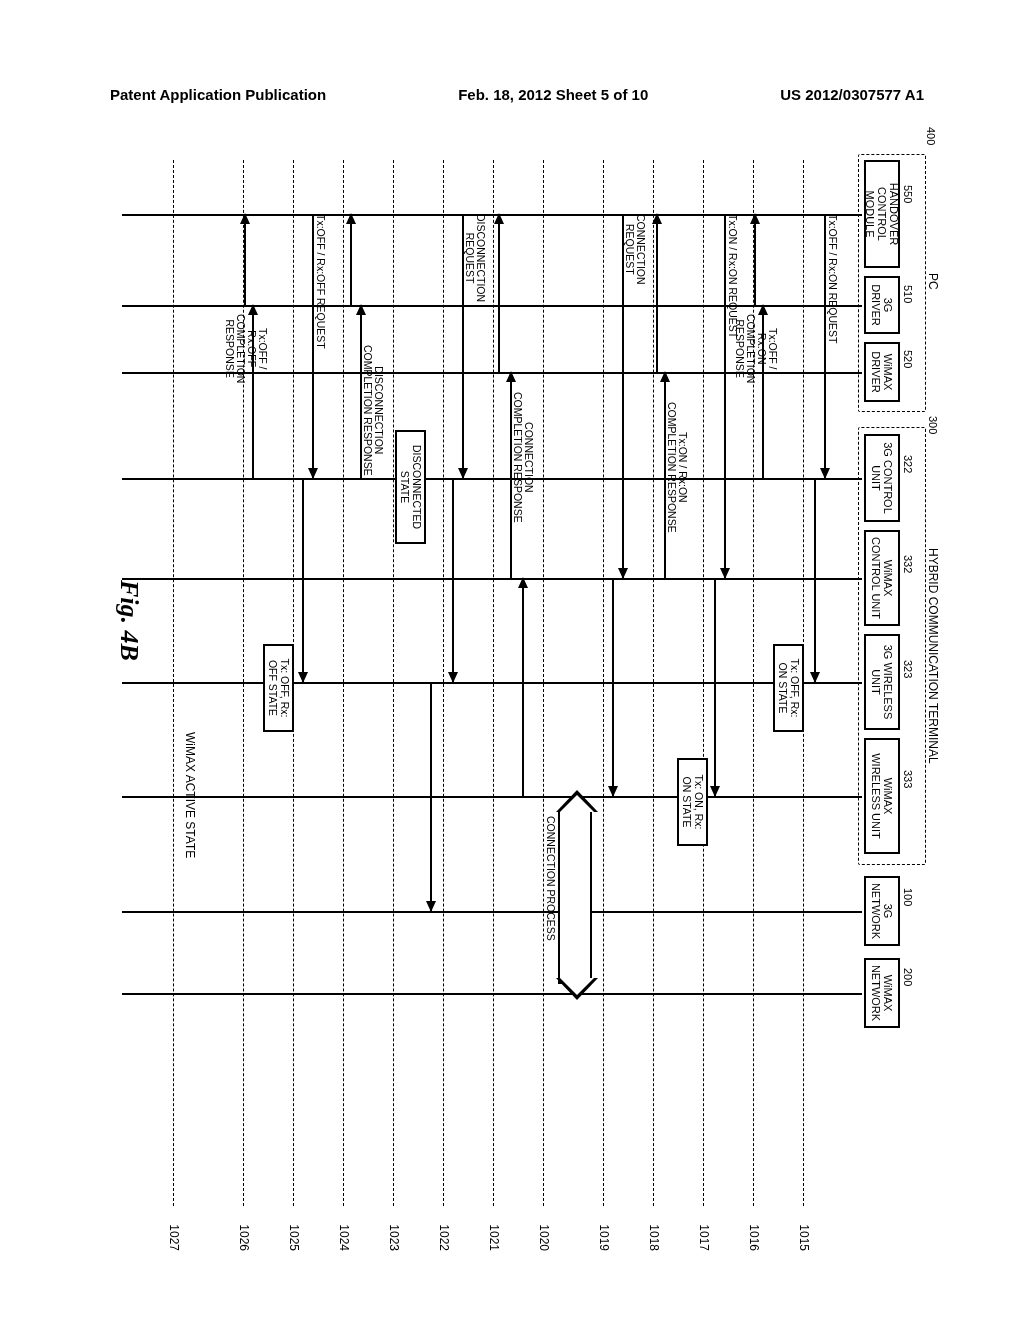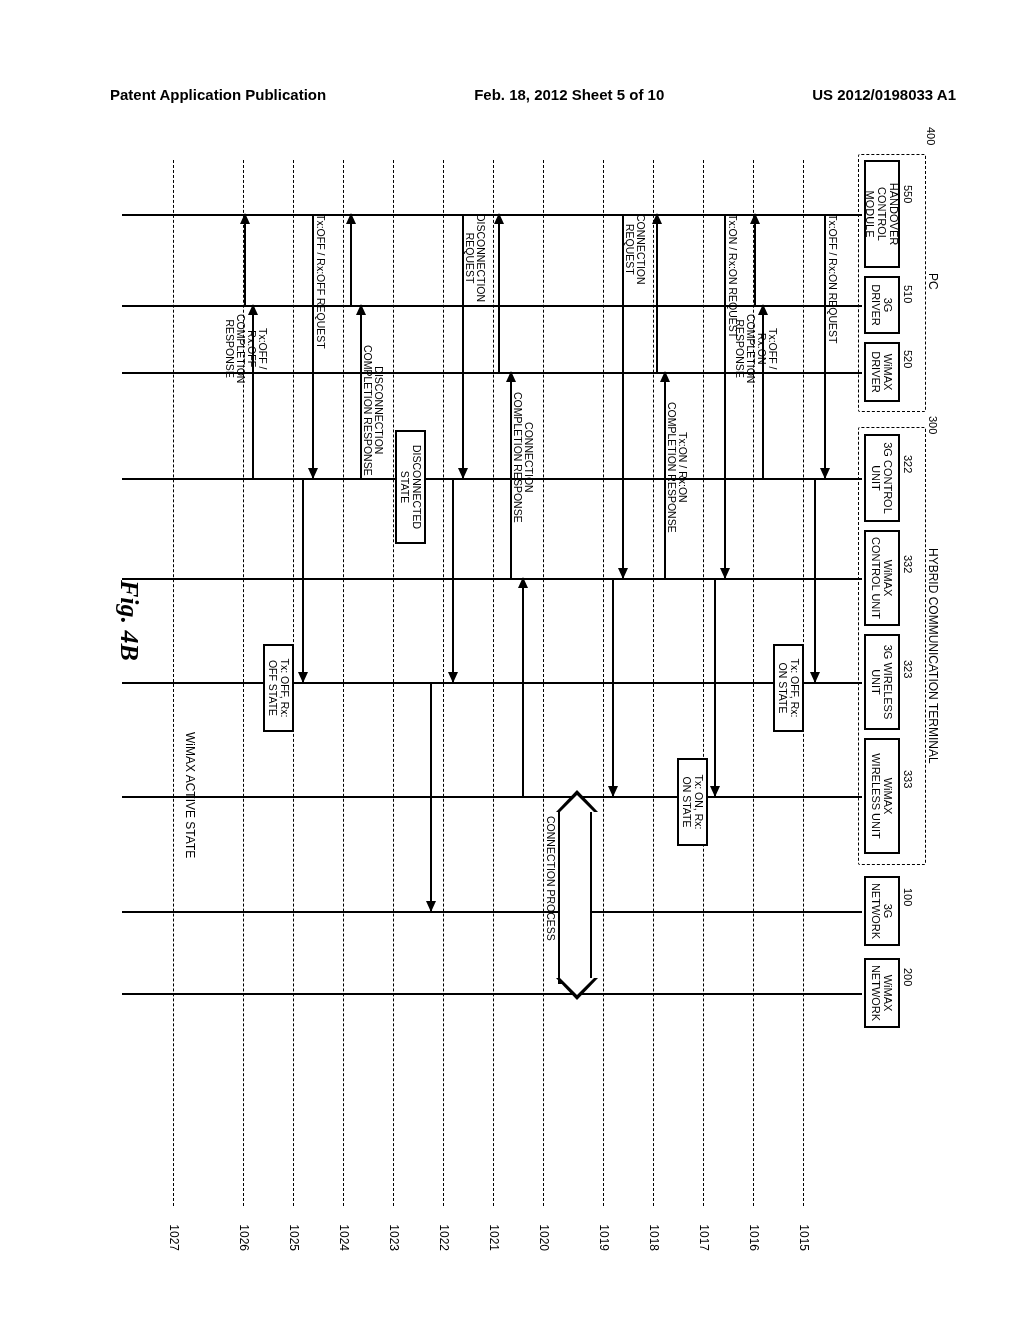--- a/index.html
+++ b/index.html
@@ -15,21 +15,21 @@
     position: relative;
     background: #fff;
   }
   .header-row {
     position: absolute;
     top: 86px;
     left: 0;
     width: 1024px;
     display: flex;
     justify-content: space-between;
-    padding: 0 68px 0 110px;
+    padding: 0 100px 0 110px;
     box-sizing: border-box;
     font-weight: bold;
     font-size: 15px;
   }
   .diagram-wrap {
     position: absolute;
     top: 150px;
     left: 80px;
     width: 864px;
     height: 1060px;
@@ -138,21 +138,21 @@
   }
 </style>
 </head>
 <body>
 
 <div class="page">
 
   <div class="header-row">
     <span>Patent Application Publication</span>
     <span>Feb. 18, 2012  Sheet 5 of 10</span>
-    <span>US 2012/0198033 A1</span>
+    <span>US 2012/0307577 A1</span>
   </div>
 
   <div class="diagram-wrap">
     <div class="diagram">
 
       <div class="dashed-group" style="left:4px; top:18px; width:256px; height:66px;">
         <span class="refnum" style="left:-28px; top:-12px;">400</span>
         <span class="grp-label" style="left:118px;">PC</span>
       </div>
       <div class="dashed-group" style="left:277px; top:18px; width:436px; height:66px;">

